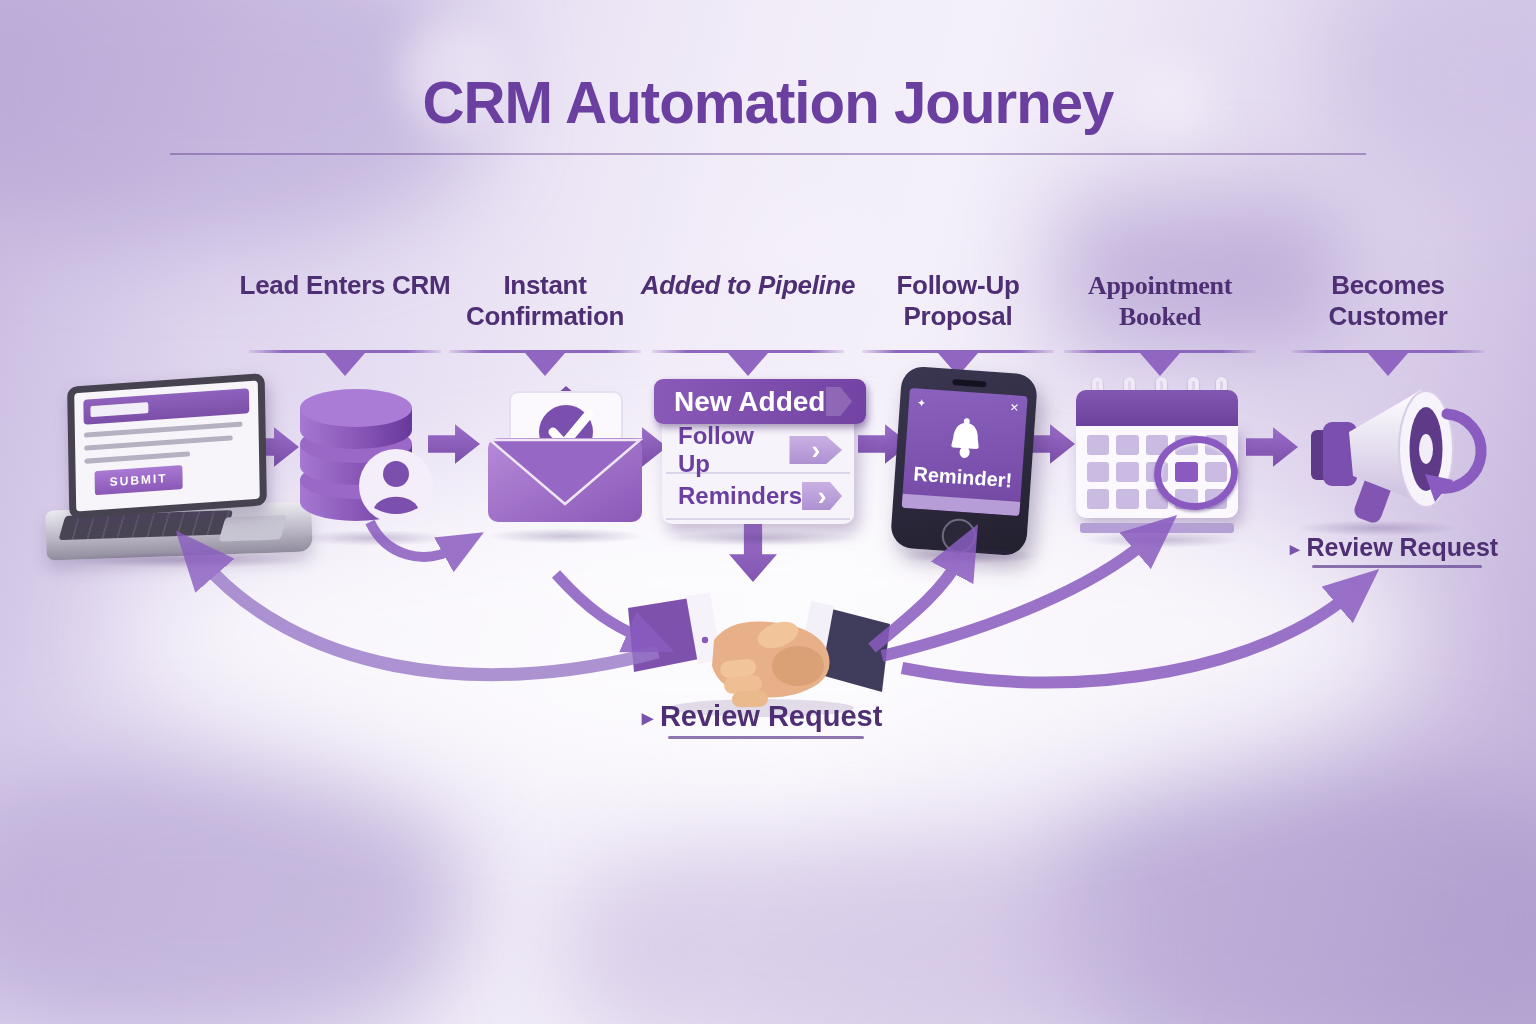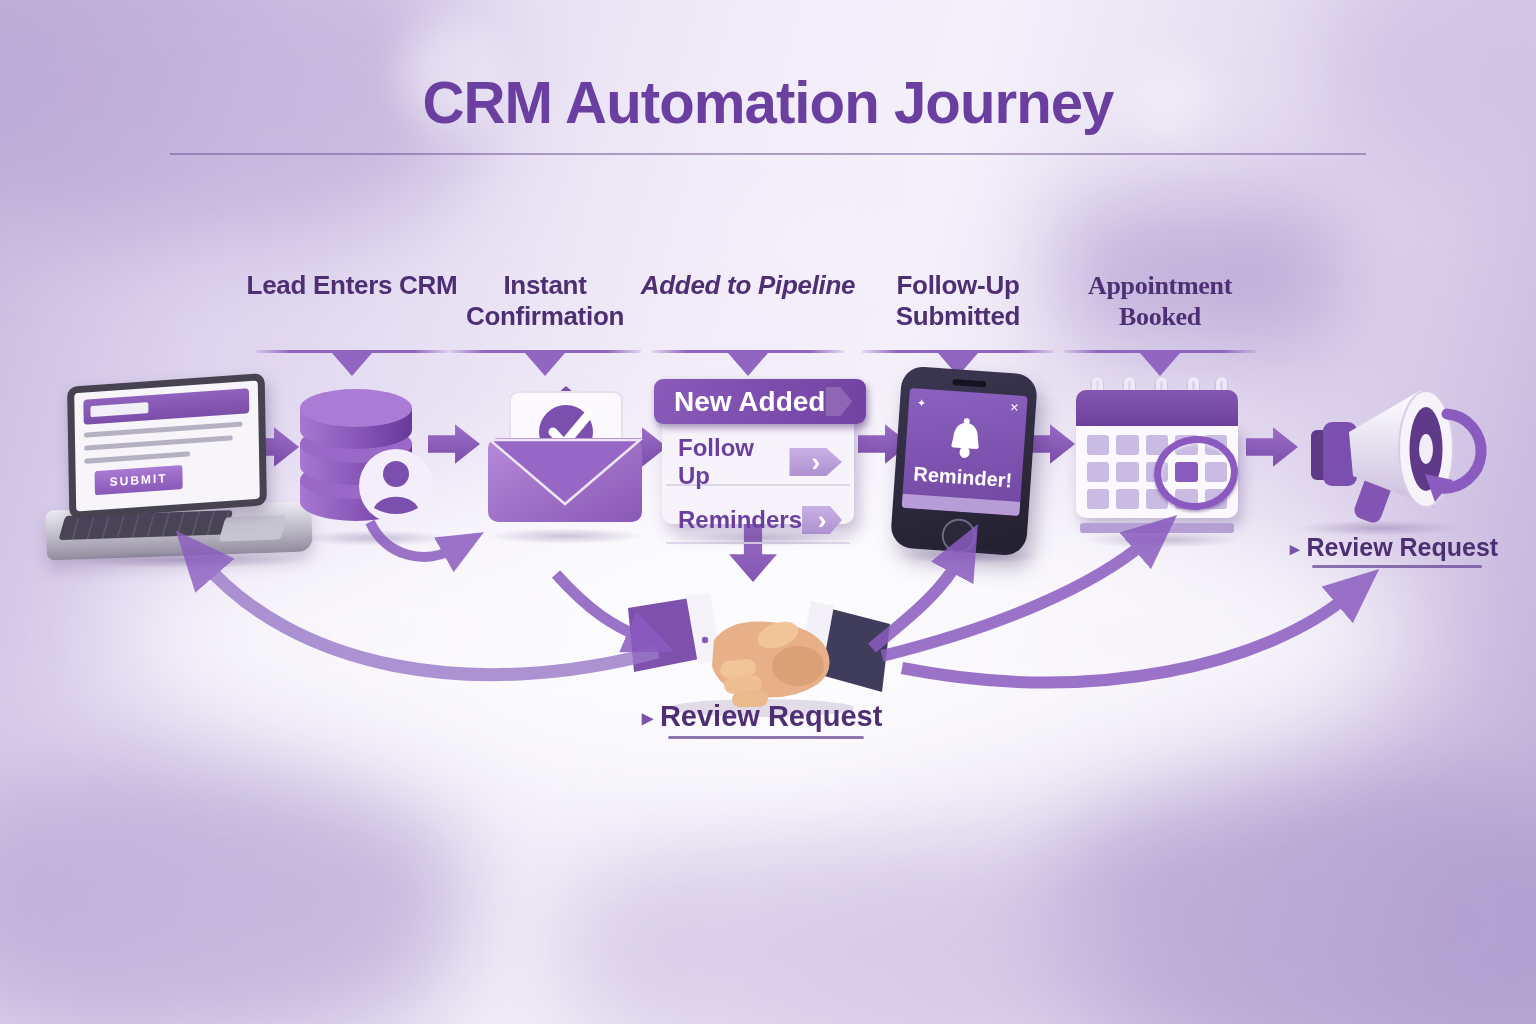--- a/index.html
+++ b/index.html
@@ -20,21 +20,21 @@
   .k1{left:400px;top:20px;width:110px;height:110px;opacity:.55;}
   .k2{left:1130px;top:60px;width:80px;height:80px;opacity:.5;}
   .k3{left:740px;top:200px;width:140px;height:90px;opacity:.4;}
 
   .title{position:absolute;left:0;right:0;top:68px;text-align:center;
     font-size:60px;font-weight:bold;color:#6b3fa0;letter-spacing:-1px;transform:scaleX(.97);}
   .title-rule{position:absolute;left:170px;top:153px;width:1196px;height:2px;background:rgba(108,78,150,.5);}
 
   .stage{position:absolute;top:270px;width:230px;text-align:center;color:#4e2f73;
     font-weight:bold;font-size:26px;line-height:1.2;letter-spacing:-.3px;}
-  .s1{left:37px;} .s2{left:237px;} .s3{left:430px;} .s4{left:633px;font-style:italic;}
+  .s1{left:37px;} .s2{left:230px;} .s3{left:430px;} .s4{left:633px;font-style:italic;}
   .s5{left:843px;} .s6{left:1045px;font-family:Liberation Serif, serif;} .s7{left:1273px;}
   .stage-line{position:absolute;top:80px;left:50%;transform:translateX(-50%);width:192px;height:3px;
     background:linear-gradient(90deg,rgba(146,104,192,.15),#8e66bd 18%,#8e66bd 82%,rgba(146,104,192,.15));}
   .stage-line::after{content:"";position:absolute;left:50%;top:3px;transform:translateX(-50%);
     border-left:20px solid transparent;border-right:20px solid transparent;border-top:23px solid #9166c2;}
 
   .harrow{position:absolute;width:52px;height:42px;
     background:linear-gradient(180deg,#9c6fca,#7a4da9);
     clip-path:polygon(0 29%,52% 29%,52% 3%,100% 50%,52% 97%,52% 71%,0 71%);}
   .a1{left:247px;top:426px;} .a2{left:428px;top:423px;} .a3{left:615px;top:426px;}
@@ -69,21 +69,21 @@
   
   .pipe{position:absolute;left:662px;top:382px;width:192px;height:142px;background:#f6f3fa;
     border-radius:10px;box-shadow:5px 9px 16px rgba(90,60,130,.32);}
   .pipe-header{position:absolute;left:-8px;top:-3px;width:212px;height:45px;
     background:linear-gradient(100deg,#8a5ab9,#7243a2);border-radius:9px;color:#fff;
     font-size:28px;font-weight:bold;display:flex;align-items:center;padding-left:20px;
     box-sizing:border-box;box-shadow:2px 4px 7px rgba(70,40,110,.45);}
   .pipe-header::after{content:"";position:absolute;right:14px;top:8px;width:26px;height:29px;
     background:rgba(255,255,255,.18);clip-path:polygon(0 0,55% 0,100% 50%,55% 100%,0 100%);}
   .pipe-row{display:flex;align-items:center;justify-content:space-between;height:44px;
-    margin:12px 4px;padding:0 8px 0 12px;border-bottom:2px solid #dcd4e9;color:#6b3fa0;
+    margin:0 4px;padding:0 8px 0 12px;border-bottom:2px solid #dcd4e9;color:#6b3fa0;
     font-weight:bold;font-size:24px;}
   .pr1{padding-top:46px;height:44px;}
   .chev{width:54px;height:28px;background:linear-gradient(#c9b0e3,#ae91d2);
     clip-path:polygon(0 0,70% 0,100% 50%,70% 100%,0 100%);
     display:flex;align-items:center;justify-content:center;color:#fff;font-size:26px;font-weight:bold;line-height:0;}
 
   
   .phone{position:absolute;left:896px;top:370px;width:136px;height:182px;
     background:linear-gradient(160deg,#3b3752,#221f2e);border-radius:22px;
     transform:rotate(4deg);box-shadow:7px 12px 20px rgba(70,50,100,.35);padding:10px 9px;box-sizing:border-box;}
@@ -149,25 +149,29 @@
   </div>
   <div class="stage s3">
     <span>Instant Confirmation</span>
     <div class="stage-line"></div>
   </div>
   <div class="stage s4">
     <span>Added to Pipeline</span>
     <div class="stage-line"></div>
   </div>
   <div class="stage s5">
-    <span>Follow-Up Submitted</span>
+    <span>Follow-Up Proposal</span>
     <div class="stage-line"></div>
   </div>
   <div class="stage s6">
     <span>Appointment Booked</span>
+    <div class="stage-line"></div>
+  </div>
+  <div class="stage s7">
+    <span>Becomes Customer</span>
     <div class="stage-line"></div>
   </div>
 
   <div class="harrow a1"></div>
   <div class="harrow a2"></div>
   <div class="harrow a3"></div>
   <div class="harrow a4"></div>
   <div class="harrow a5"></div>
   <div class="harrow a6"></div>
   <div class="darrow"></div>

